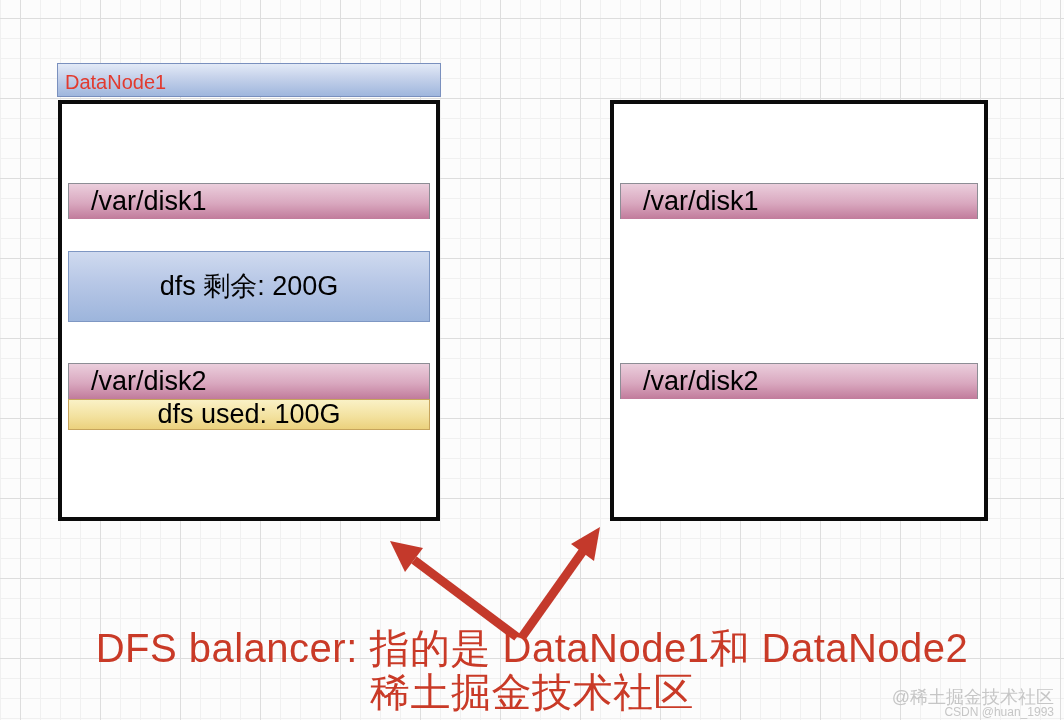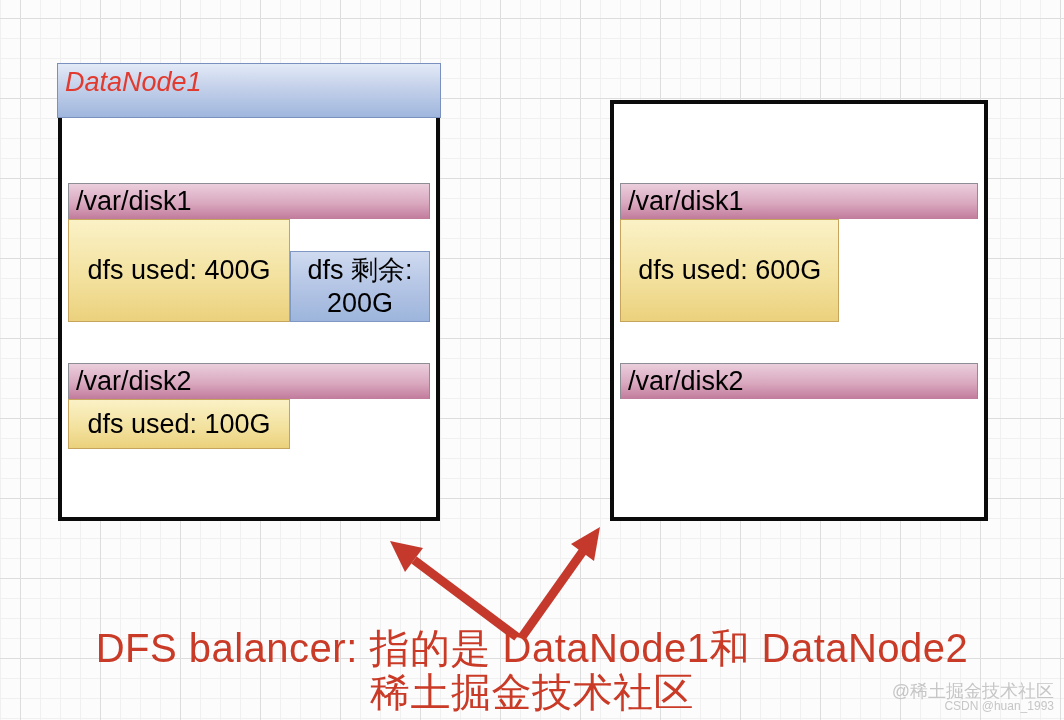--- a/index.html
+++ b/index.html
@@ -15,42 +15,42 @@
       linear-gradient(to bottom, #f0f0f0 1px, transparent 1px);
     background-size: 80px 80px, 80px 80px, 20px 20px, 20px 20px;
     background-position: 20px 18px, 20px 18px, 0 -2px, 0 -2px;
   }
 
   .node { position:absolute; }
   .node-1 { left:58px;  top:63px; width:382px; height:458px; }
   .node-2 { left:610px; top:63px; width:378px; height:458px; }
 
   .node-title {
-    position:absolute; top:0; left:-1px; right:-1px; height:55px;
+    position:absolute; top:0; left:-1px; right:-1px; height:34px;
     background:linear-gradient(180deg,#E3EAF7 0%,#C7D3EB 40%,#9FB6DD 100%);
     border:1px solid #7A90BE;
-    font-size:27px; line-height:36px; color:#E23A2E; padding-left:7px;
-    white-space:nowrap; overflow:hidden;font-style:italic;
+    font-size:20px; line-height:36px; color:#E23A2E; padding-left:7px;
+    white-space:nowrap; overflow:hidden;
   }
   .node-body {
     position:absolute; top:37px; left:0; right:0; bottom:0;
     background:#FFFFFF; border:4px solid #0B0B0B;
   }
 
   .disk { position:absolute; left:10px; right:10px; }
 
   .disk-header {
     height:36px; background:linear-gradient(180deg,#EBCEDC 0%,#D9A8BF 55%,#C17B9B 100%);
     border:1px solid #8D8D95; border-bottom:none;
-    font-size:27px; line-height:34px; color:#000; padding-left:7px;
+    font-size:27px; line-height:34px; color:#000; padding-left:22px;
     white-space:nowrap; overflow:hidden;
   }
   .disk-row { display:flex; align-items:stretch; }
   .row-tall  { height:103px; }
-  .row-short { height:50px; }
+  .row-short { height:50px;flex-direction:column; }
 
   .cell {
     display:flex; align-items:center; justify-content:center;
     text-align:center; font-size:27px; line-height:1.2; color:#000;
     overflow:hidden;
   }
   .cell-used {
     flex:0 0 61.3%;
     background:linear-gradient(180deg,#FAF1C6 0%,#F3E2A0 55%,#EBD17D 100%);
     border:1px solid #C6A45C;
@@ -70,56 +70,54 @@
 
   .arrows { position:absolute; left:0; top:0; width:1064px; height:720px; pointer-events:none; }
 
   .annotation {
     position:absolute; left:0; top:626px; width:100%;
     text-align:center; color:#C93A27; font-size:40px; line-height:44px;
     letter-spacing:0.5px; white-space:nowrap;
   }
 
   .watermark {
-    position:absolute; right:10px; bottom:7px; text-align:right;
+    position:absolute; right:10px; bottom:1px; text-align:right;
     color:#C6C6C6; line-height:1.05;
   }
   .watermark .wm1 { font-size:18px; }
   .watermark .wm2 { font-size:12px; }
 </style>
 </head>
 <body>
 
 <div class="canvas">
 
   <div class="node node-1">
     <div class="node-body">
       <div class="disk" style="position:absolute; left:6px; right:6px; top:79px;">
         <div class="disk-header">/var/disk1</div>
         <div class="disk-row row-tall">
-          <div class="cell cell-used">dfs used: 400G</div>
           <div class="cell cell-free free-narrow">dfs 剩余: 200G</div>
         </div>
       </div>
       <div class="disk" style="position:absolute; left:6px; right:6px; top:259px;">
         <div class="disk-header">/var/disk2</div>
         <div class="disk-row row-short">
           <div class="cell cell-used">dfs used: 100G</div>
         </div>
       </div>
     </div>
     <div class="node-title">DataNode1</div>
   </div>
 
   <div class="node node-2">
     <div class="node-body">
       <div class="disk" style="position:absolute; left:6px; right:6px; top:79px;">
         <div class="disk-header">/var/disk1</div>
         <div class="disk-row row-tall">
-          <div class="cell cell-used">dfs used: 600G</div>
         </div>
       </div>
       <div class="disk" style="position:absolute; left:6px; right:6px; top:259px;">
         <div class="disk-header">/var/disk2</div>
       </div>
     </div>
   </div>
 
   <svg class="arrows" viewBox="0 0 1064 720">
     <g fill="#C4392B" stroke="#C4392B">

